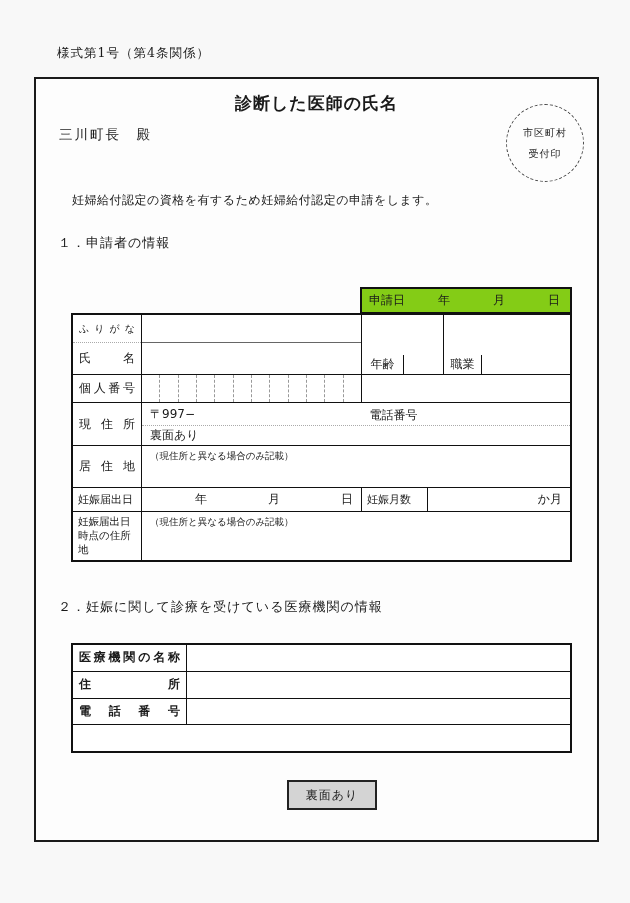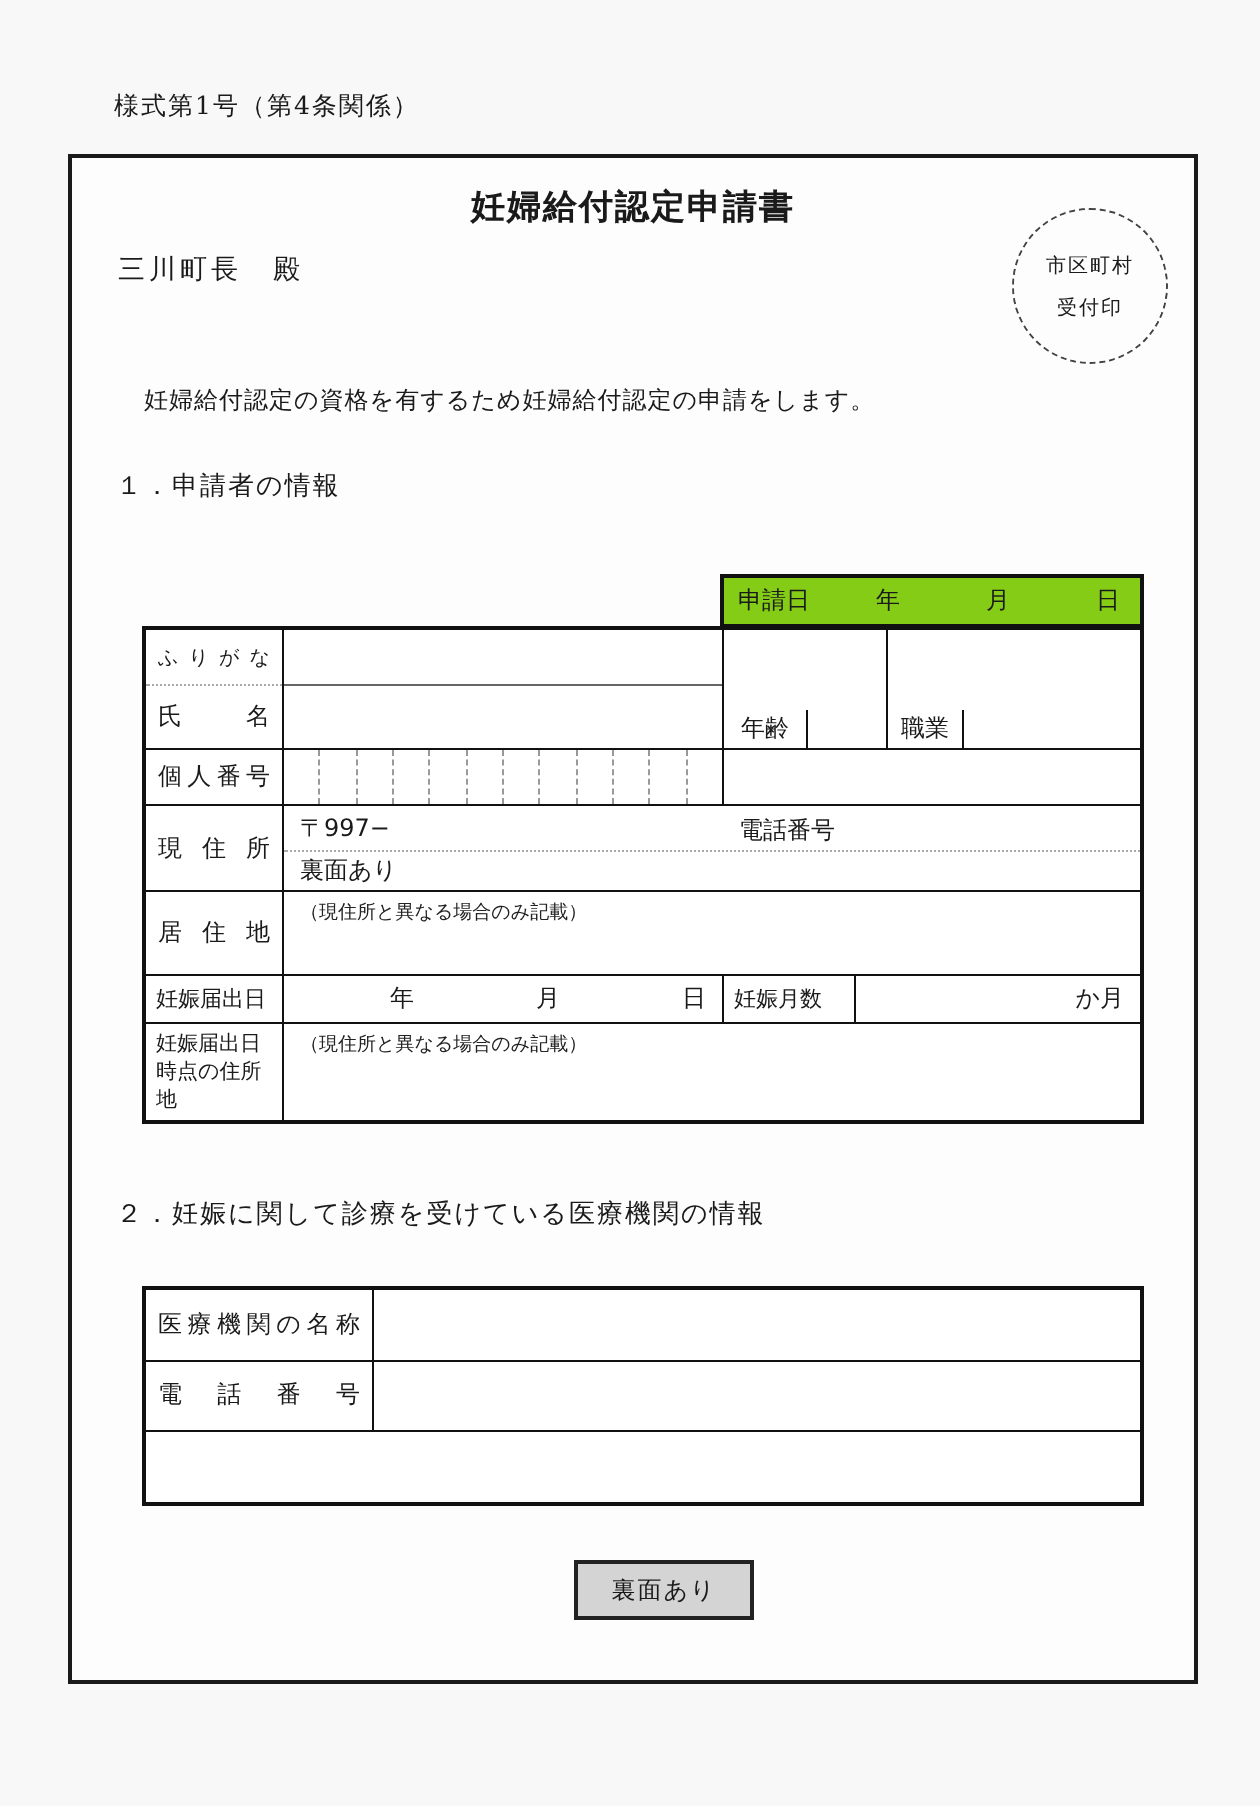--- a/index.html
+++ b/index.html
@@ -60,38 +60,38 @@
   .small-lab { font-size:11px; display:flex; align-items:center; padding-left:5px; }
   .ymd { display:flex; align-items:center; }
   .ymd .slot { flex:1; text-align:right; padding-right:8px; }
   .unit-cell { display:flex; align-items:center; justify-content:flex-end; padding-right:8px; }
   .r-notifaddr { flex:1; }
   .two-line { display:flex; flex-direction:column; justify-content:space-around; padding:3px 3px 3px 5px; font-size:10.5px; }
 
   
   .t2 { left:35px; top:564px; width:501px; height:110px; }
   .t2 .row { flex:1; }
-  .t2 .row:not(:last-child) { border-bottom:1px solid #111; }
+  .t2 .row:not(:last-child) { border-bottom:1px solid #111;font-weight:bold; }
   .w114 { width:114px; }
   .fs11 { font-size:11px; }
 
   .backside-btn { position:absolute; left:251px; top:701px; width:90px; height:30px; background:#d4d4d4; border:2px solid #222; display:flex; align-items:center; justify-content:center; font-size:12px; letter-spacing:1px; cursor:pointer; }
 
   .fill { background:transparent; }
 </style>
 </head>
 <body>
 
 <div class="page">
 
   <div class="form-number">様式第1号（第4条関係）</div>
 
   <div class="form-box">
 
-    <div class="title">妊婦給付認定申請書</div>
+    <div class="title">診断した医師の氏名</div>
     <div class="addressee">三川町長　殿</div>
 
     <div class="stamp">
       <div>市区町村</div>
       <div>受付印</div>
     </div>
 
     <div class="declaration">妊婦給付認定の資格を有するため妊婦給付認定の申請をします。</div>
 
     <div class="sec-heading sec1">１．申請者の情報</div>
@@ -194,20 +194,26 @@
 
     <div class="tbl t2">
       <div class="row">
         <div class="w114 br lab-j">
             <span>医療機関の名称</span>
           </div>
         <div class="flex1 fill"></div>
       </div>
       <div class="row">
         <div class="w114 br lab-j">
+            <span>住所</span>
+          </div>
+        <div class="flex1 fill"></div>
+      </div>
+      <div class="row">
+        <div class="w114 br lab-j">
             <span>電話番号</span>
           </div>
         <div class="flex1 fill"></div>
       </div>
       <div class="row">
         <div class="flex1 fill"></div>
       </div>
     </div>
 
     <div class="backside-btn">裏面あり</div>

